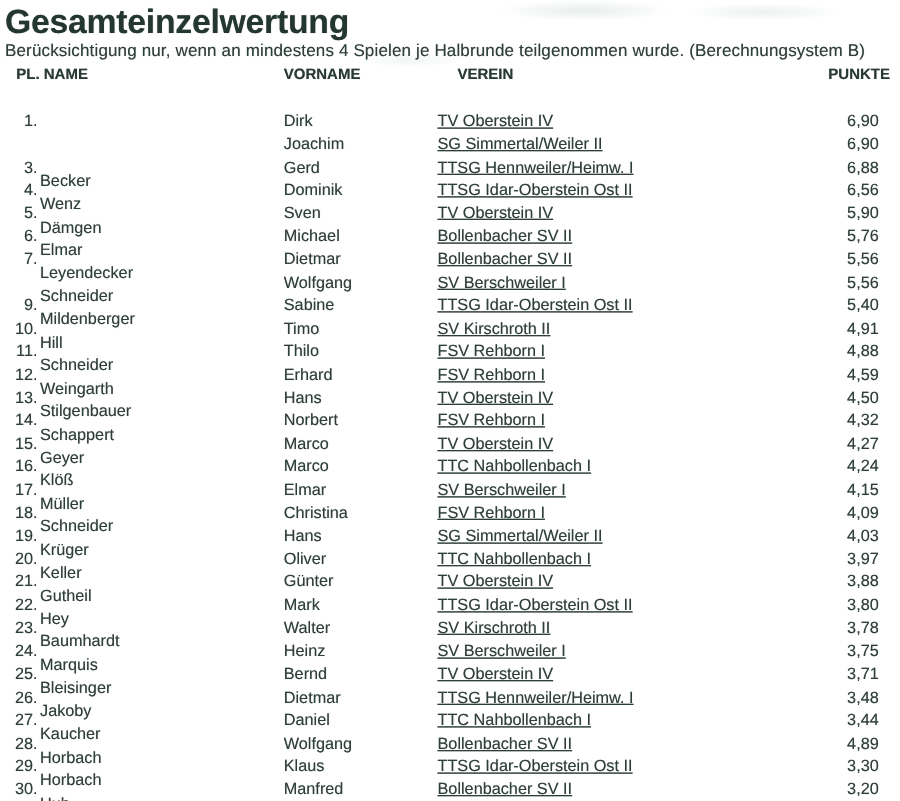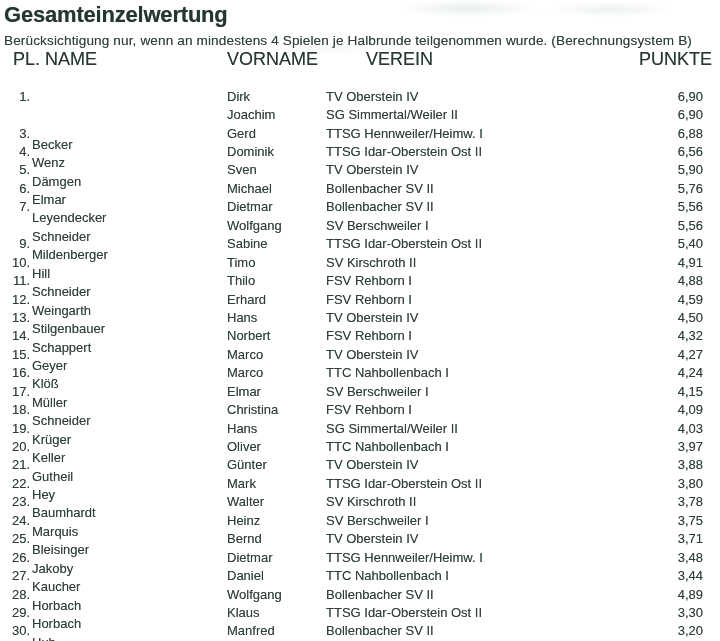--- a/index.html
+++ b/index.html
@@ -12,21 +12,21 @@
     overflow: hidden;
   }
   .page {
     position: absolute;
     inset: 0;
   }
   .doc-title {
     position: absolute;
     left: 4px;
     top: 2px;
-    font-size: 22px;
+    font-size: 27px;
     font-weight: bold;
     letter-spacing: -0.2px;
     color: #243630;
     text-shadow: 0 0 0.7px rgba(36,54,48,0.55);
     white-space: nowrap;
   }
   .doc-subtitle {
     position: absolute;
     left: 4px;
     top: 33px;
@@ -34,22 +34,22 @@
     letter-spacing: 0.12px;
     color: #2e3e38;
     text-shadow: 0 0 0.6px rgba(46,62,56,0.5);
     white-space: nowrap;
   }
   .col-head {
     position: absolute;
     top: 50px;
     height: 18.45px;
     line-height: 18.45px;
-    font-size: 18px;
-    font-weight: normal;
+    font-size: 12px;
+    font-weight: bold;
     color: #283832;
     text-shadow: 0 0 0.6px rgba(40,56,50,0.55);
     white-space: nowrap;
   }
   .head-rankname { left: 13px; }
   .head-vorname  { left: 227px; }
   .head-verein   { left: 337px; margin-left: 29px; }
   .head-punkte   { left: 620px; width: 92px; text-align: right; }
   .rows {
     position: absolute;
@@ -62,21 +62,21 @@
     height: 18.45px;
     line-height: 18.45px;
     font-size: 13px;
     text-shadow: 0 0 0.6px rgba(46,62,56,0.5);
     white-space: nowrap;
   }
   .row span { position: absolute; top: 0; height: 18.45px; }
   .cell-rank    { left: 0;    width: 30px; text-align: right; }
   .cell-name    { left: 32px;  width: 190px; margin-top: 48px; }
   .cell-vorname { left: 227px; width: 108px; }
-  .cell-verein  { left: 326px; width: 280px; }
+  .cell-verein  { left: 350px; width: 280px; text-decoration: underline; }
   .cell-punkte  { left: 620px; width: 83px; text-align: right; }
   .scan-artifact {
     position: absolute;
     pointer-events: none;
   }
   .smudge-1 {
     left: 398px; top: 0; width: 140px; height: 17px;
     background: radial-gradient(ellipse at center, rgba(148,180,168,0.22), rgba(148,180,168,0) 70%);
   }
   .smudge-2 {

